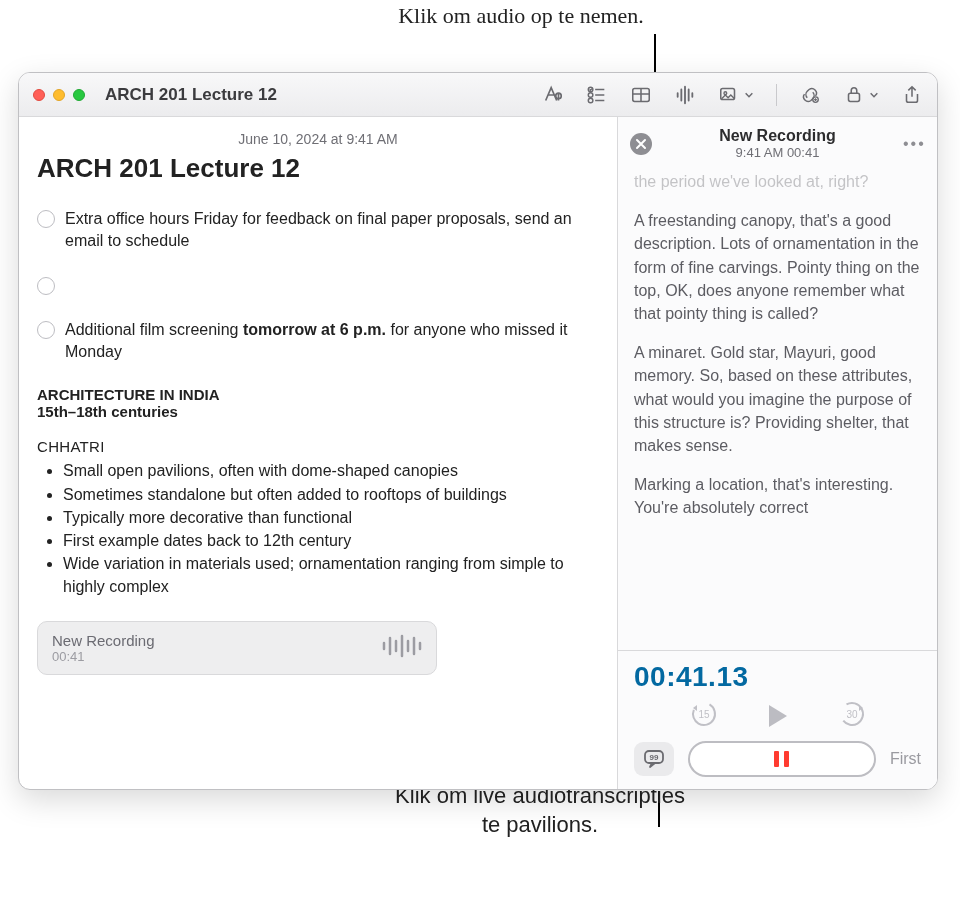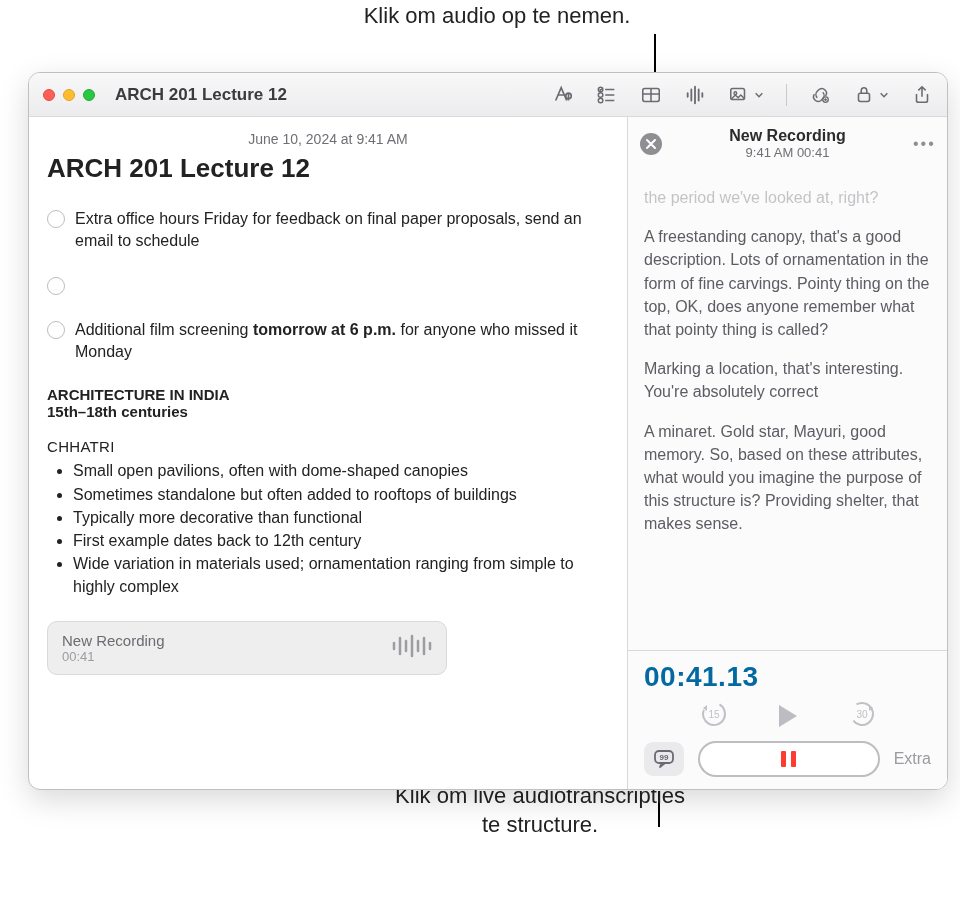--- a/index.html
+++ b/index.html
@@ -11,21 +11,21 @@
     --text:#222;
     --text2:#6f6f75;
     --text3:#9a9aa0;
     --red:#ff3b30;
   }
   *{box-sizing:border-box;font-family:-apple-system,BlinkMacSystemFont,"Helvetica Neue",Arial,sans-serif;}
   body{margin:0;background:#fff;width:960px;height:899px;position:relative;}
   .ann{position:absolute;color:#222;font-size:22px;line-height:1.3;text-align:center;}
   .ann-line{position:absolute;background:#000;}
   .app-window{
-    position:absolute;left:28px;top:72px;width:920px;height:718px;
+    position:absolute;left:18px;top:72px;width:920px;height:718px;
     border:1px solid #c0c0c3;border-radius:12px;overflow:hidden;
     box-shadow:0 10px 30px rgba(0,0,0,.15);
     display:flex;flex-direction:column;background:var(--bg);
   }
   .titlebar{
     height:44px;background:linear-gradient(#f8f8f9,#ececee);
     border-bottom:1px solid var(--line);display:flex;align-items:center;
     padding:0 14px;gap:10px;position:relative;
   }
   .traffic{display:flex;gap:8px;}
@@ -63,47 +63,47 @@
   .side-head{display:flex;align-items:center;gap:8px;padding:10px 12px 0;}
   .sh-close{width:22px;height:22px;border-radius:50%;background:#8e8e93;display:flex;align-items:center;justify-content:center;color:#fff;cursor:pointer;flex-shrink:0;}
   .sh-center{flex:1;text-align:center;}
   .sh-title{font-weight:700;font-size:16px;color:#2c2c2e;}
   .sh-sub{font-size:13px;color:var(--text2);}
   .sh-more{color:#8e8e93;cursor:pointer;letter-spacing:2px;width:22px;text-align:center;flex-shrink:0;}
   .transcript{
     flex:1;overflow:hidden;padding:10px 16px;color:#5c5c62;font-size:16px;line-height:1.45;
   }
   .transcript .faded{opacity:.35;}
-  .transcript p{margin:16px 0 16px;}
+  .transcript p{margin:0 0 16px;}
   .side-controls{border-top:1px solid var(--line);padding:10px 16px 12px;background:#fbfbfc;}
   .timer{font-weight:700;font-size:28px;color:#0369a1;letter-spacing:.5px;margin-bottom:6px;}
   .scrub{display:flex;align-items:center;justify-content:center;gap:50px;color:#b5b5bb;margin-bottom:8px;text-decoration:underline;}
   .scrub .play{width:0;height:0;border-left:18px solid #bcbcc2;border-top:11px solid transparent;border-bottom:11px solid transparent;}
   .rw,.ff{position:relative;color:#b5b5bb;}
   .bottom-row{display:flex;align-items:center;gap:14px;}
   .trans-btn{
     width:40px;height:34px;border-radius:9px;background:#eaeaec;display:flex;align-items:center;justify-content:center;cursor:pointer;
   }
   .rec-btn{
     flex:1;height:36px;border:2px solid #bdbdc2;border-radius:20px;display:flex;align-items:center;justify-content:center;cursor:pointer;background:#fff;
   }
   .pause-bars{display:flex;gap:5px;}
   .pause-bars span{width:5px;height:16px;background:var(--red);border-radius:1px;}
   .done{color:var(--text3);font-size:16px;cursor:pointer;}
 </style>
 </head>
 <body>
 
-<div class="ann" style="left:292px;top:2px;width:410px;">Klik om audio op te nemen.</div>
+<div class="ann" style="left:316px;top:2px;width:410px;font-family:Liberation Serif, serif;">Klik om audio op te nemen.</div>
 <div class="ann-line" style="left:654px;top:34px;width:2px;height:48px;"></div>
 
 <div class="ann-line" style="left:658px;top:791px;width:2px;height:36px;"></div>
 <div class="ann" style="left:235px;top:782px;width:610px;">
   <span>Klik om live audiotranscripties</span><br>
-  <span>te structure.</span>
+  <span>te pavilions.</span>
 </div>
 
 <div class="app-window">
 
   <div class="titlebar">
     <div class="traffic">
       <div class="dot r"></div>
       <div class="dot y"></div>
       <div class="dot g"></div>
     </div>
@@ -229,22 +229,22 @@
           <div class="sh-sub">9:41 AM 00:41</div>
         </div>
         <div class="sh-more">
           <span>•••</span>
         </div>
       </div>
 
       <div class="transcript">
         <p class="faded">the period we've looked at, right?</p>
         <p>A freestanding canopy, that's a good description. Lots of ornamentation in the form of fine carvings. Pointy thing on the top, OK, does anyone remember what that pointy thing is called?</p>
+        <p>A minaret. Gold star, Mayuri, good memory. So, based on these attributes, what would you imagine the purpose of this structure is? Providing shelter, that makes sense.</p>
         <p>Marking a location, that's interesting. You're absolutely correct</p>
-        <p>A minaret. Gold star, Mayuri, good memory. So, based on these attributes, what would you imagine the purpose of this structure is? Providing shelter, that makes sense.</p>
       </div>
 
       <div class="side-controls">
         <div class="timer">00:41.13</div>
         <div class="scrub">
           <div class="rw">
             <svg width="30" height="30" viewBox="0 0 30 30">
               <circle cx="15" cy="15" r="11" fill="none" stroke="#c0c0c6" stroke-width="2" stroke-dasharray="50 20" transform="rotate(-60 15 15)"></circle>
               <path d="M8 6 l-4 3 l4 3" fill="#c0c0c6"></path>
               <text x="15" y="19" text-anchor="middle" font-size="10" fill="#c0c0c6">15</text>
@@ -266,18 +266,18 @@
               <path d="M9 14 l-2 4 l5 -4" fill="none" stroke="#6b6b70" stroke-width="1.8" stroke-linejoin="round"></path>
               <text x="11" y="11" text-anchor="middle" font-size="8" fill="#6b6b70" font-weight="700">99</text>
             </svg>
           </div>
           <div class="rec-btn">
             <div class="pause-bars">
                 <span></span>
                 <span></span>
               </div>
           </div>
-          <div class="done">Extra</div>
+          <div class="done">First</div>
         </div>
       </div>
     </div>
   </div>
 </div>
 
 </body></html>

